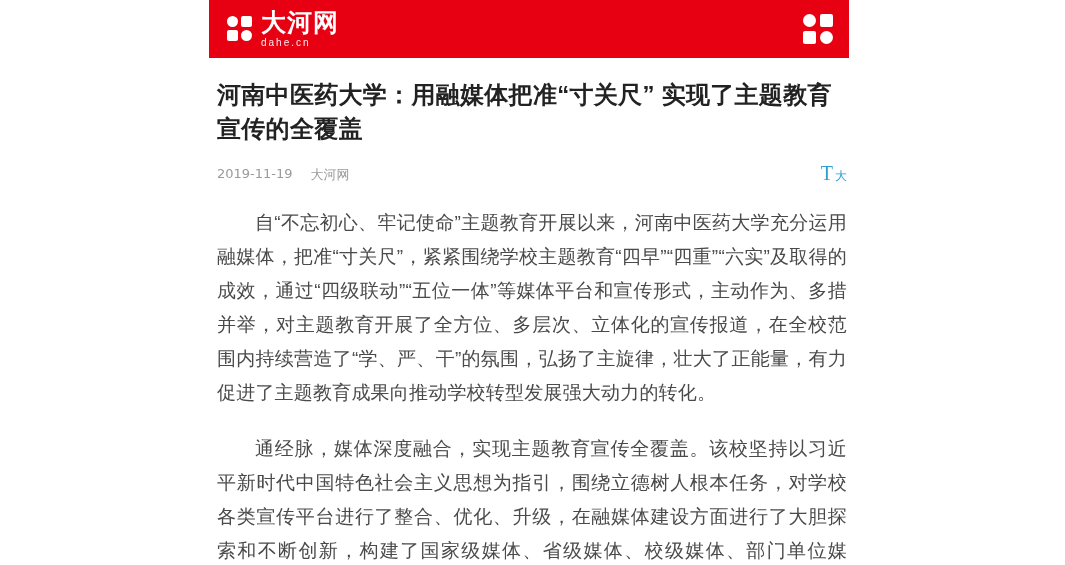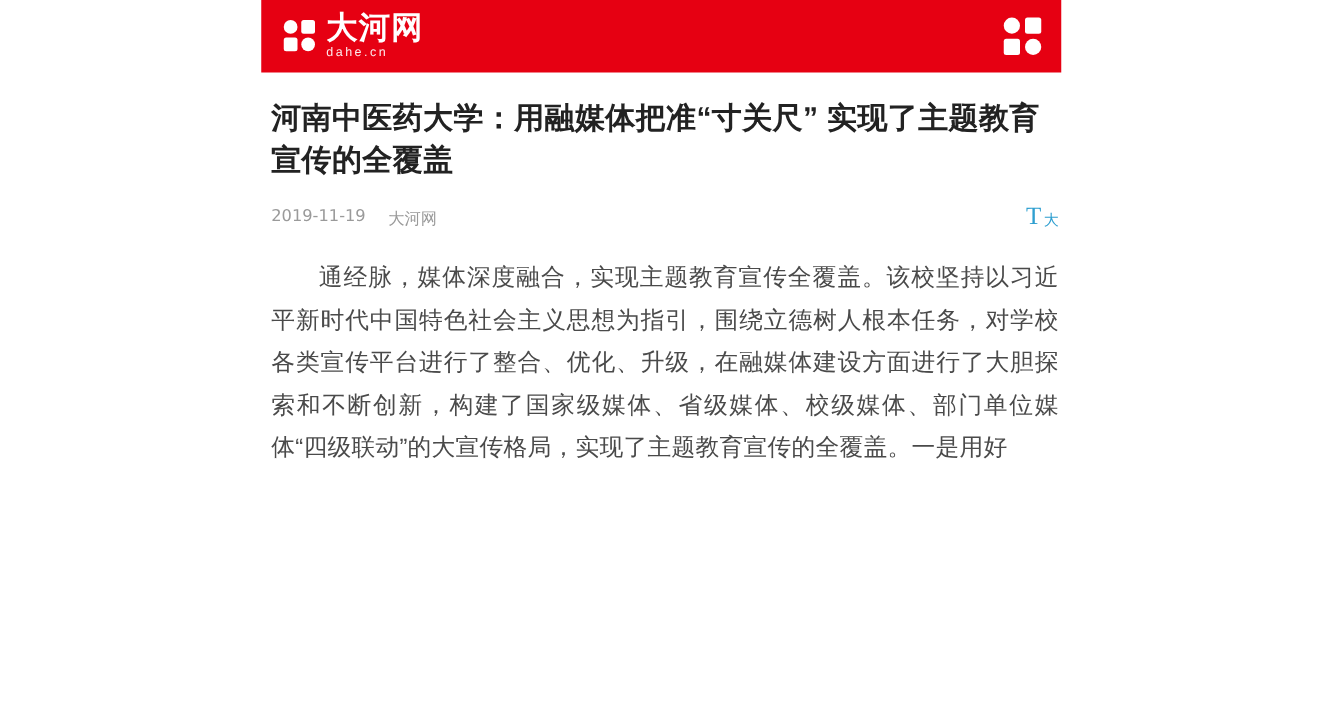--- a/index.html
+++ b/index.html
@@ -189,17 +189,18 @@
     <div class="meta-row">
       <span class="meta-date">2019-11-19</span>
       <span class="meta-source">大河网</span>
       <span class="fontsize-ctrl">
         <span class="fs-big">T</span>
         <span class="fs-small">大</span>
       </span>
     </div>
 
     <div class="body-text">
+      <p class="para">自“不忘初心、牢记使命”主题教育开展以来，河南中医药大学充分运用融媒体，把准“寸关尺”，紧紧围绕学校主题教育“四早”“四重”“六实”及取得的成效，通过“四级联动”“五位一体”等媒体平台和宣传形式，主动作为、多措并举，对主题教育开展了全方位、多层次、立体化的宣传报道，在全校范围内持续营造了“学、严、干”的氛围，弘扬了主旋律，壮大了正能量，有力促进了主题教育成果向推动学校转型发展强大动力的转化。</p>
       <p class="para">通经脉，媒体深度融合，实现主题教育宣传全覆盖。该校坚持以习近平新时代中国特色社会主义思想为指引，围绕立德树人根本任务，对学校各类宣传平台进行了整合、优化、升级，在融媒体建设方面进行了大胆探索和不断创新，构建了国家级媒体、省级媒体、校级媒体、部门单位媒体“四级联动”的大宣传格局，实现了主题教育宣传的全覆盖。一是用好</p>
     </div>
   </div>
 
 </div>
 
 </body></html>

